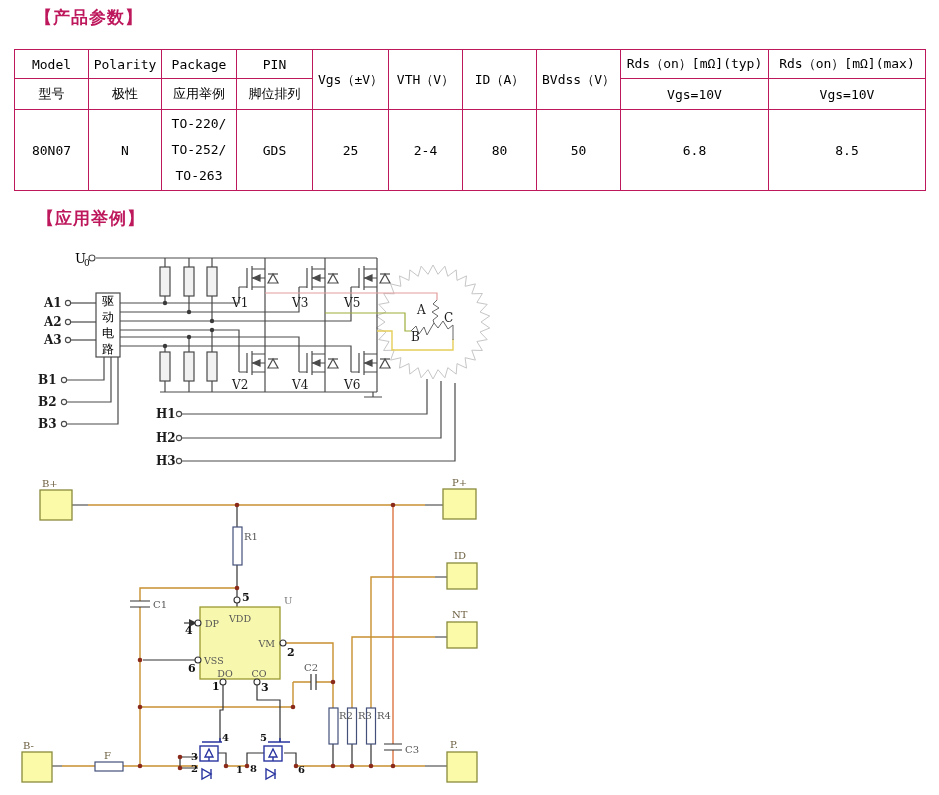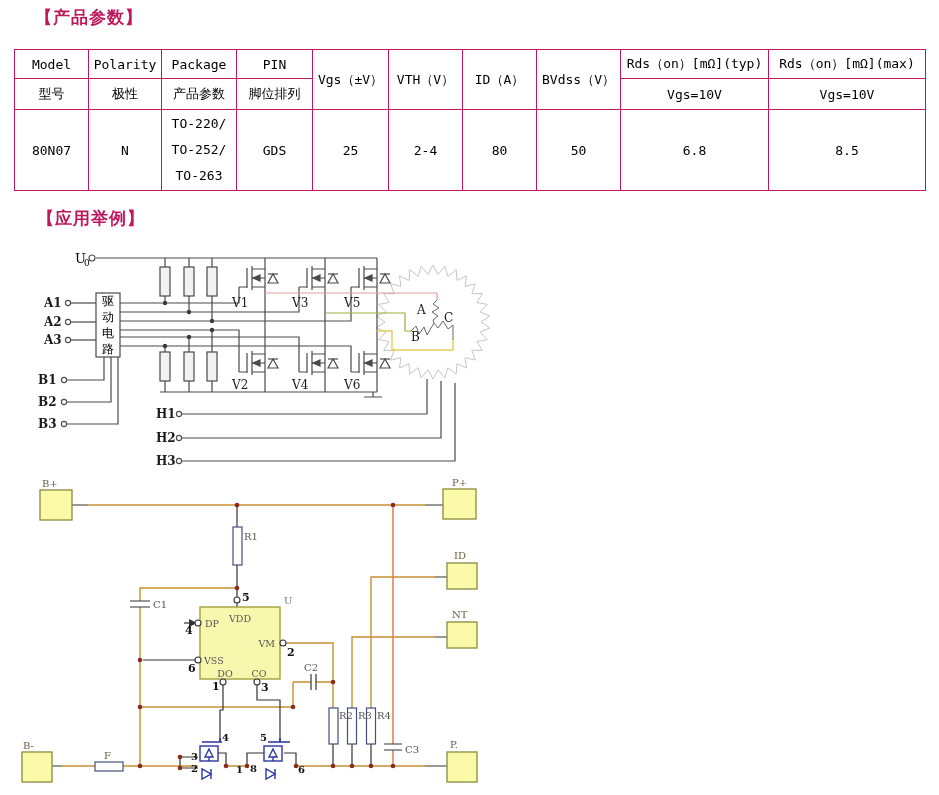--- a/index.html
+++ b/index.html
@@ -52,21 +52,21 @@
       <th rowspan="2">Vgs（±V）</th>
       <th rowspan="2">VTH（V）</th>
       <th rowspan="2">ID（A）</th>
       <th rowspan="2">BVdss（V）</th>
       <th>Rds（on）[mΩ](typ)</th>
       <th>Rds（on）[mΩ](max)</th>
     </tr>
     <tr class="h2">
       <th>型号</th>
       <th>极性</th>
-      <th>产品参数</th>
+      <th>应用举例</th>
       <th>脚位排列</th>
       <th>Vgs=10V</th>
       <th>Vgs=10V</th>
     </tr>
     <tr class="dr">
       <td>80N07</td>
       <td>N</td>
       <td class="pkg">
         <div>TO-220/</div>
         <div>TO-252/</div>

